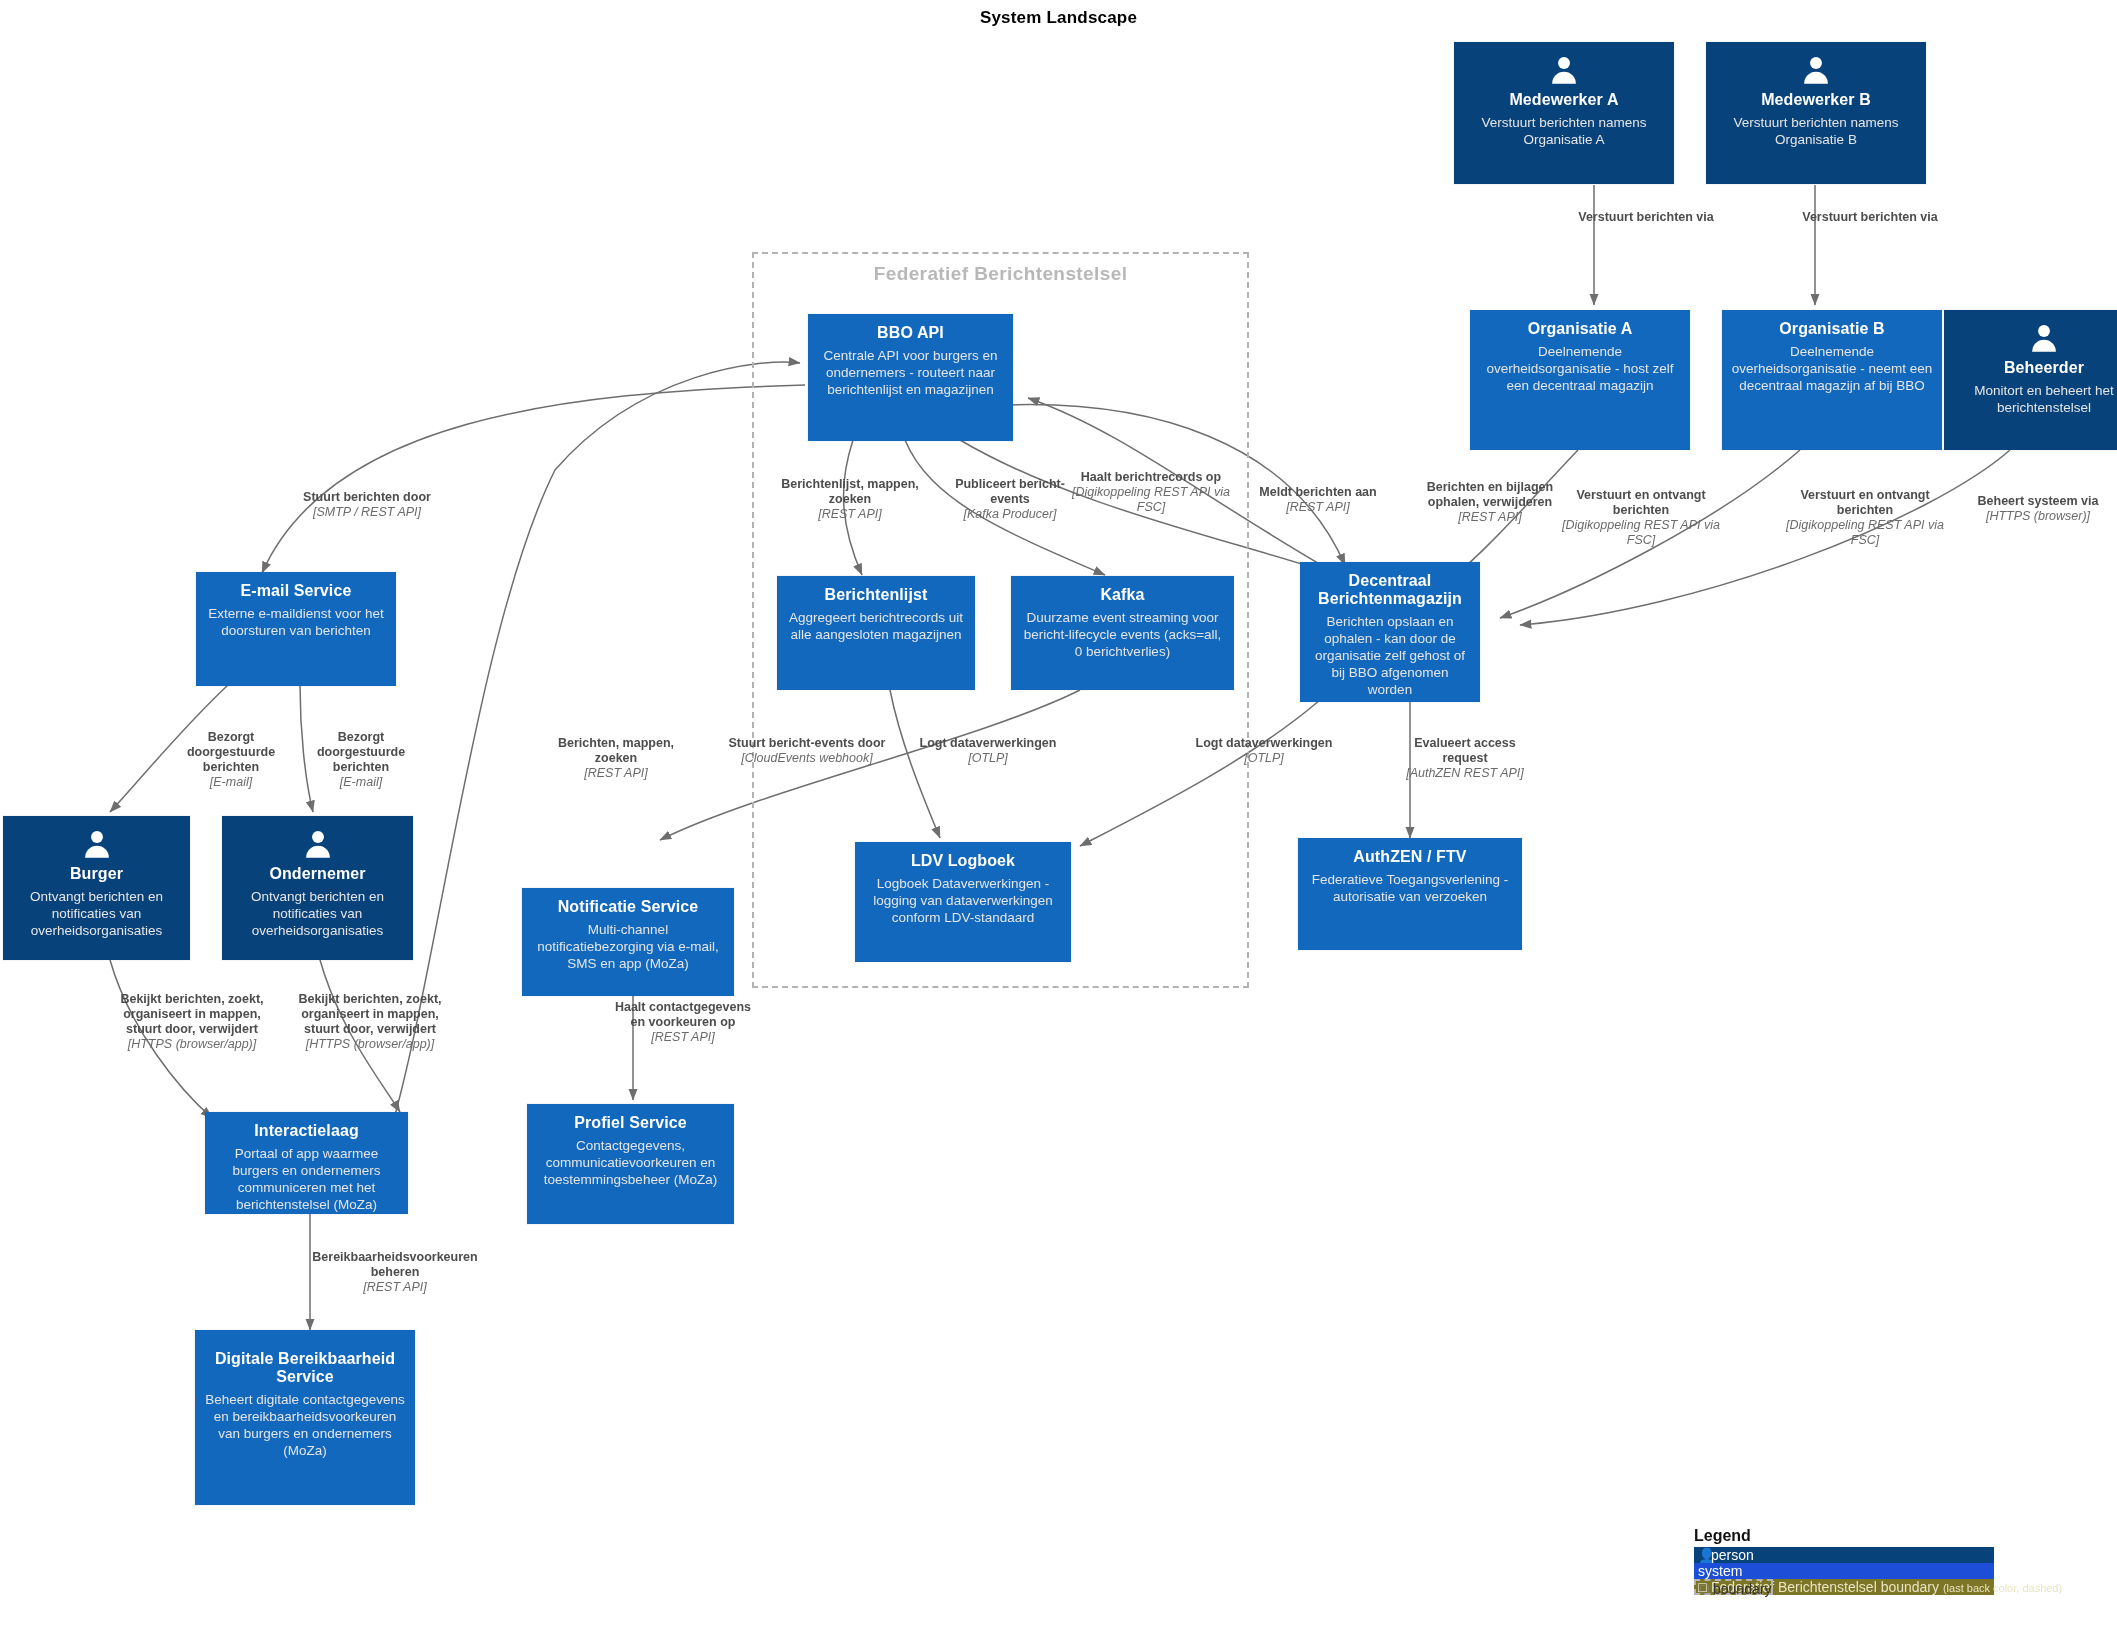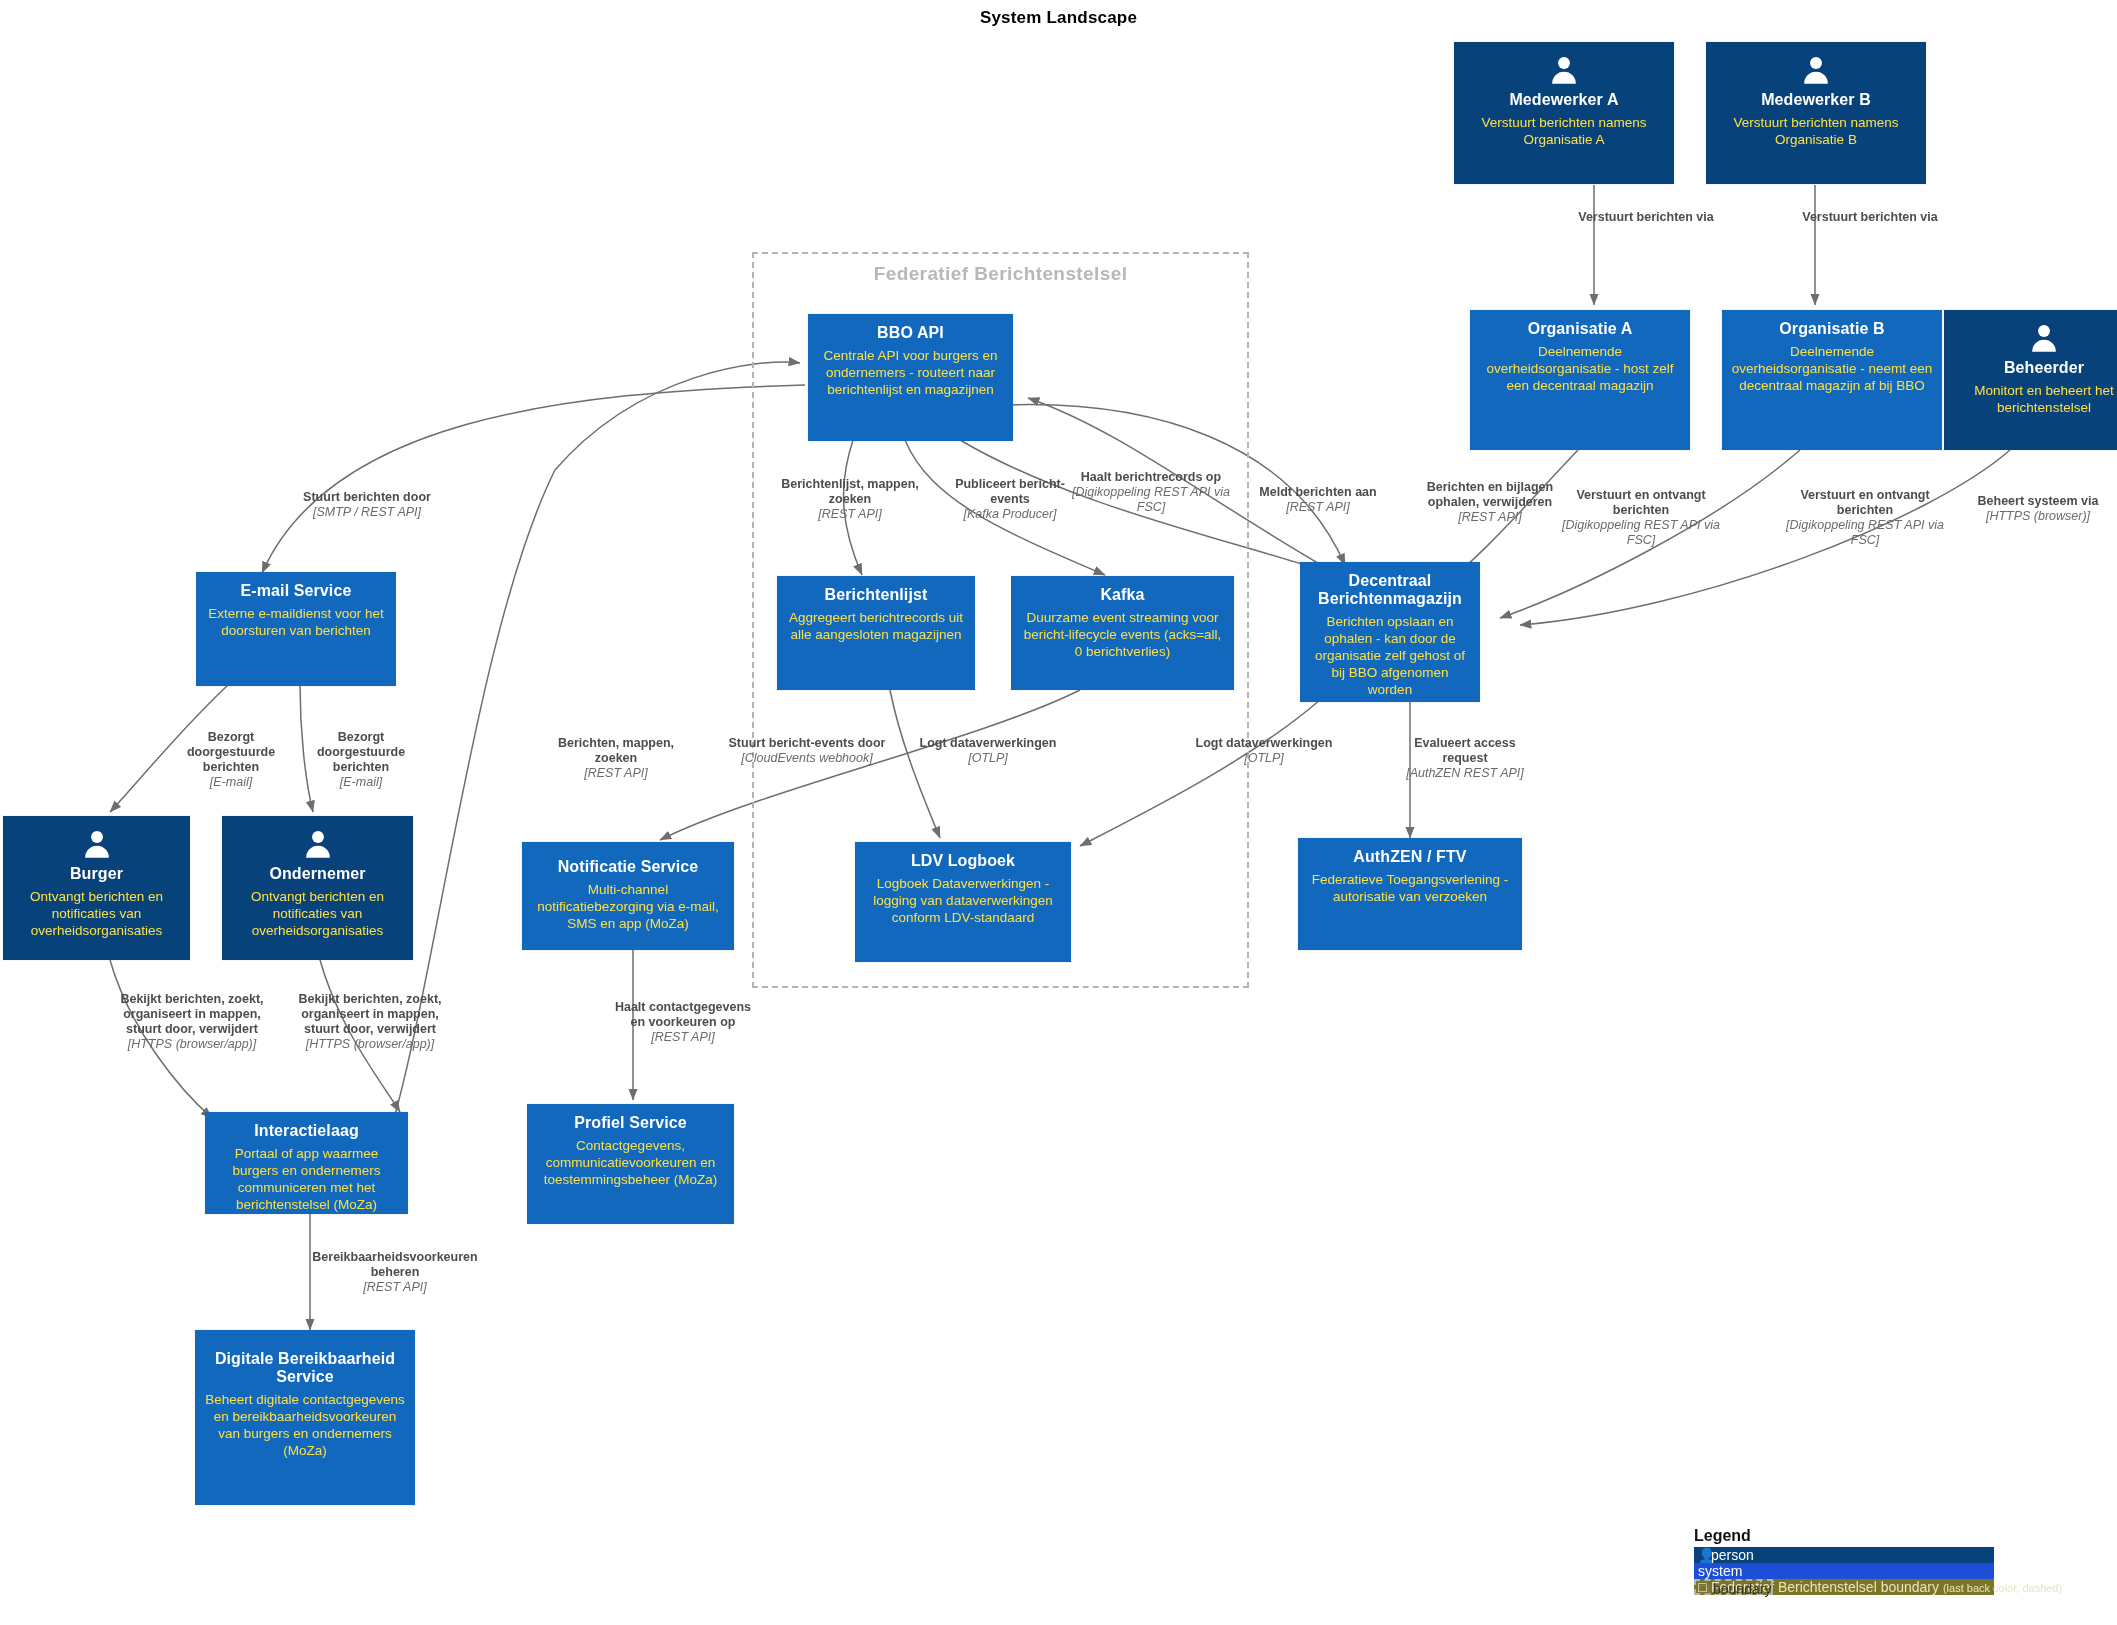--- a/index.html
+++ b/index.html
@@ -33,21 +33,21 @@
     padding:10px 9px 11px 9px;color:#ffffff;text-align:center;
     box-shadow:0 0 0 1px rgba(0,0,0,0.04);
   }
   .node.system{background:#1168bd;}
   .node.person{background:#08427b;}
   .node .title{
     font-size:16px;font-weight:bold;line-height:1.13;margin:0 0 6px 0;
     letter-spacing:0.1px;
   }
   .node .desc{
-    font-size:13.5px;font-weight:normal;line-height:1.25;color:#fde047;
+    font-size:13.5px;font-weight:normal;line-height:1.25;color:#e5e5e5;
   }
   .node.person .title{margin-top:2px;}
   .person-icon{display:block;margin:2px 0 1px 0;}
 
   
   .elabel{
     position:absolute;text-align:center;color:#555555;line-height:1.2;
     pointer-events:none;
   }
   .elabel .l1{font-size:12.5px;font-weight:bold;color:#4d4d4d;display:block;}
@@ -206,21 +206,21 @@
 
   <div class="node person" style="left:222px;top:816px;width:191px;height:144px;">
     <svg class="person-icon" width="34" height="34" viewBox="0 0 24 24">
       <circle cx="12" cy="6.4" r="4.2" fill="#ffffff"></circle>
       <path d="M3.6 21 a8.4 8.4 0 0 1 16.8 0 z" fill="#ffffff"></path>
     </svg>
     <div class="title">Ondernemer</div>
     <div class="desc">Ontvangt berichten en notificaties van overheidsorganisaties</div>
   </div>
 
-  <div class="node system" style="left:522px;top:842px;width:212px;height:108px;justify-content:center;">
+  <div class="node system" style="left:522px;top:888px;width:212px;height:108px;">
     <div class="title">Notificatie Service</div>
     <div class="desc">Multi-channel notificatiebezorging via e-mail, SMS en app (MoZa)</div>
   </div>
 
   <div class="node system" style="left:855px;top:842px;width:216px;height:120px;">
     <div class="title">LDV Logboek</div>
     <div class="desc">Logboek Dataverwerkingen - logging van dataverwerkingen conform LDV-standaard</div>
   </div>
 
   <div class="node system" style="left:1298px;top:838px;width:224px;height:112px;">

